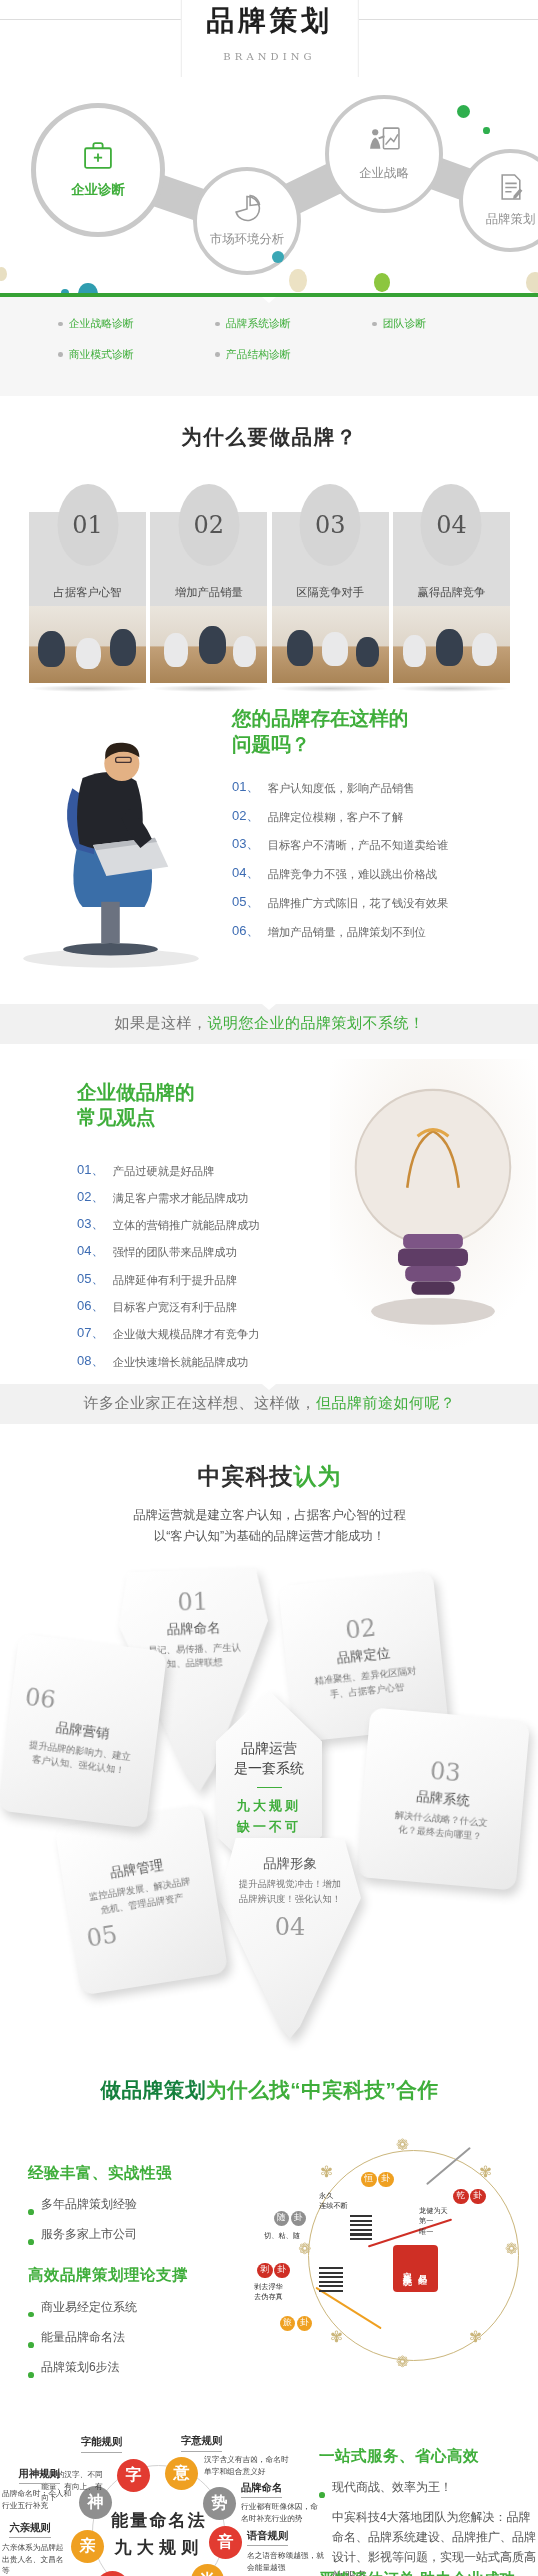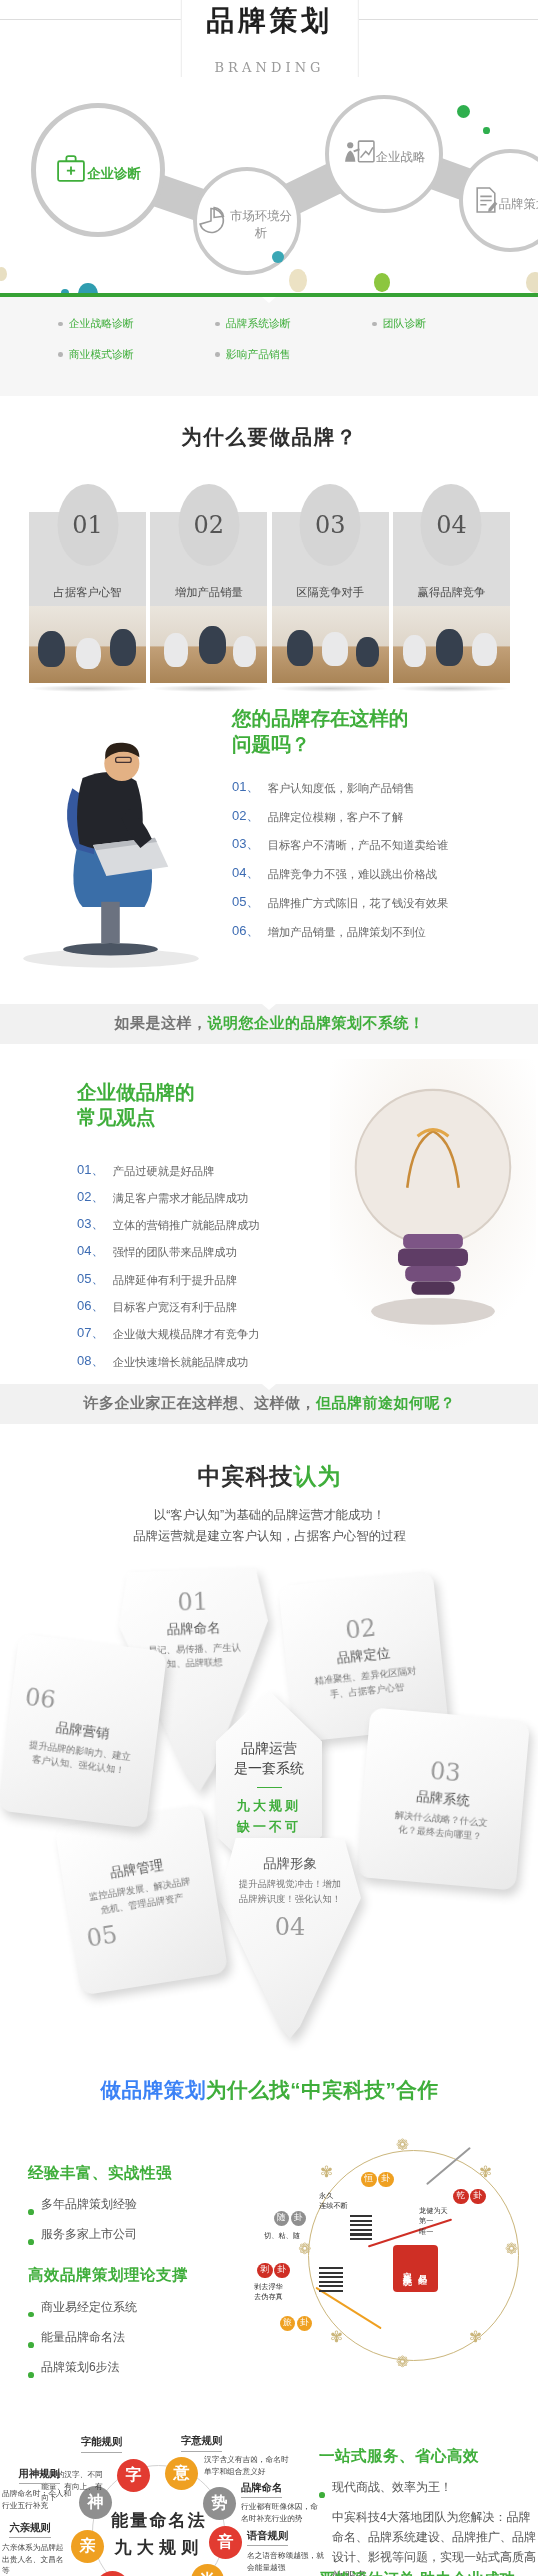--- a/index.html
+++ b/index.html
@@ -6,25 +6,25 @@
   html,body{background:#fff}
   body{width:539px;height:3444px;margin:0 auto;position:relative;overflow:hidden;
        font-family:"Liberation Sans",sans-serif;color:#555}
   .abs{position:absolute}
   
   .hdr{position:relative;height:77px}
   .hdr-line{position:absolute;top:18.5px;left:0;right:0;height:0.5px;background:#ddd}
   .hdr-box{position:absolute;left:50%;transform:translateX(-50%);top:0;height:77px;background:#fff;
            padding:2.1px 25px 0;text-align:center;border-left:0.5px solid #ececec;border-right:0.5px solid #ececec}
   .hdr-title{font-size:28px;font-weight:bold;color:#1f1f1f;letter-spacing:3.6px;white-space:nowrap}
-  .hdr-sub{font-size:13px;color:#9a9a9a;letter-spacing:4.1px;font-family:"DejaVu Serif",serif;margin-top:20px}
+  .hdr-sub{font-size:10px;color:#9a9a9a;letter-spacing:4.1px;font-family:"DejaVu Serif",serif;margin-top:11px}
   
   .proc{position:relative;height:216px;overflow:hidden}
   .plink{position:absolute;background:#c9c9c9;height:33px;border-radius:16.5px;z-index:1}
-  .pc{position:absolute;background:#fff;border-radius:50%;z-index:2;display:flex;flex-direction:row;
+  .pc{position:absolute;background:#fff;border-radius:50%;z-index:2;display:flex;flex-direction:column;
       align-items:center;justify-content:center;text-align:center}
   .pc .lbl{margin-top:7.2px;font-size:12.4px;color:#8f8f8f}
   .pc.hl .lbl{color:#3fae3b;font-weight:bold;font-size:13.4px}
   .dot{position:absolute;border-radius:50%;z-index:3}
   
   .gbar{height:3.6px;background:#36a235}
   .links{position:relative;height:99px;background:#f6f6f6;padding-top:20.6px}
   .notch{position:absolute;top:0;left:50%;margin-left:-7.7px;width:0;height:0;
          border-left:7.7px solid transparent;border-right:7.7px solid transparent;border-top:6.7px solid #fff}
   .lrow{display:flex;margin-left:58px;margin-bottom:16.5px}
@@ -48,21 +48,21 @@
   .card-shadow{height:7.2px;margin-top:2.6px;background:radial-gradient(ellipse at center,rgba(0,0,0,.20),transparent 70%)}
   
   .prob{position:relative;height:319px}
   .h2{font-size:19.6px;font-weight:bold;color:#3fae3b;line-height:1.3}
   .plist{margin-top:20.6px}
   .prow{display:flex;align-items:flex-end;margin-bottom:10.8px}
   .pnum{color:#3d6cb3;font-size:13px;margin-right:8.2px;flex:none}
   .ptext{font-size:11.3px;color:#666}
   
   .banner{position:relative;height:40px;background:#f1f1f1;display:flex;align-items:center;justify-content:center;
-          font-size:15px;font-weight:bold;letter-spacing:0.5px}
+          font-size:15px;font-weight:normal;letter-spacing:0.5px}
   .bgray{color:#757575}.bgreen{color:#3fae3b}
   
   .vp{position:relative;height:340px}
   .vlist .prow{margin-bottom:9.3px}
   
   .believe{position:relative;height:141px;text-align:center}
   .h3{padding-top:37px;font-size:23px;font-weight:bold;color:#2f2f2f;letter-spacing:1px}
   .h3 .g{color:#3fae3b}
   .bpara{margin-top:13.4px;font-size:12.4px;color:#555;line-height:1.7}
   
@@ -73,21 +73,21 @@
   .snum{font-size:24px;color:#9b9b9b;font-family:"DejaVu Serif",serif}
   .stitle{font-size:13.4px;color:#555;margin:4.1px 0}
   .sdesc{font-size:9.3px;color:#777;line-height:1.55;width:108px}
   .hex{clip-path:polygon(50% 0,100% 26%,100% 74%,50% 100%,0 74%,0 26%)}
   .hex .t1{font-size:14px;color:#444;font-weight:normal;line-height:1.4}
   .hex .dv{width:25px;height:1.5px;background:#3fae3b;margin:8.2px auto}
   .hex .t2{font-size:13px;color:#3fae3b;font-weight:bold;letter-spacing:3.1px;line-height:1.6}
   
   .coop{position:relative;height:706px}
   .coop-title{padding-top:37px;text-align:center;font-size:20.6px;font-weight:bold;letter-spacing:0.5px}
-  .coop-title .d{color:#3b82f6}.coop-title .g{color:#3fae3b}
+  .coop-title .d{color:#15803d}.coop-title .g{color:#3fae3b}
   .gh{font-size:15.5px;font-weight:bold;color:#3fae3b;margin-bottom:11.3px;letter-spacing:0.5px}
   .gb{display:flex;align-items:flex-end;margin-bottom:10.3px}
   .gdot{width:5.7px;height:5.7px;border-radius:50%;background:#3fae3b;margin:4.6px 7.2px 0 0;flex:none}
   .gtext{font-size:12px;color:#555;line-height:1.65}
   
   .bagua{position:absolute;left:289px;top:98px;width:250px;height:289px;
          font-family:"DejaVu Serif",serif}
   .ba-ring{position:absolute;left:18.5px;top:13.4px;width:211px;height:211px;border:1.5px double #cbb67c;border-radius:50%}
   .flo{position:absolute;color:#cbb67c;font-size:15.5px}
   .ba-center{position:absolute;left:104px;top:108px;width:45px;height:47px;background:#cf2f25;border-radius:4.1px;
@@ -205,21 +205,21 @@
       <span class="ltext">团队诊断</span>
     </div>
   </div>
   <div class="lrow">
     <div class="litem">
       <span class="ldot"></span>
       <span class="ltext">商业模式诊断</span>
     </div>
     <div class="litem">
       <span class="ldot"></span>
-      <span class="ltext">影响产品销售</span>
+      <span class="ltext">产品结构诊断</span>
     </div>
   </div>
 </div>
 
 <div class="why">
   <div class="h1">为什么要做品牌？</div>
   <div class="cards">
     <div class="card">
       <div class="card-gray">
         <div class="cbadge">01</div>
@@ -390,22 +390,22 @@
   <div class="notch"></div>
   <span class="bgray">许多企业家正在这样想、这样做，</span>
   <span class="bgreen">但品牌前途如何呢？</span>
 </div>
 
 <div class="believe">
   <div class="h3">
     <span>中宾科技</span><span class="g">认为</span>
   </div>
   <div class="bpara">
+    <div>品牌运营就是建立客户认知，占据客户心智的过程</div>
     <div>以“客户认知”为基础的品牌运营才能成功！</div>
-    <div>品牌运营就是建立客户认知，占据客户心智的过程</div>
   </div>
 </div>
 
 <div class="sys">
 
   <div class="paper" style="left:121px;top:5.2px;width:149px;height:222px;transform:rotate(-2deg)">
     <div class="paper-in" style="clip-path:polygon(7% 0,93% 0,100% 24%,60% 90%,50% 100%,40% 90%,0 24%);justify-content:flex-start;padding-top:17.5px">
       <div class="snum">01</div>
       <div class="stitle">品牌命名</div>
       <div class="sdesc">易记、易传播、产生认知、品牌联想</div>

